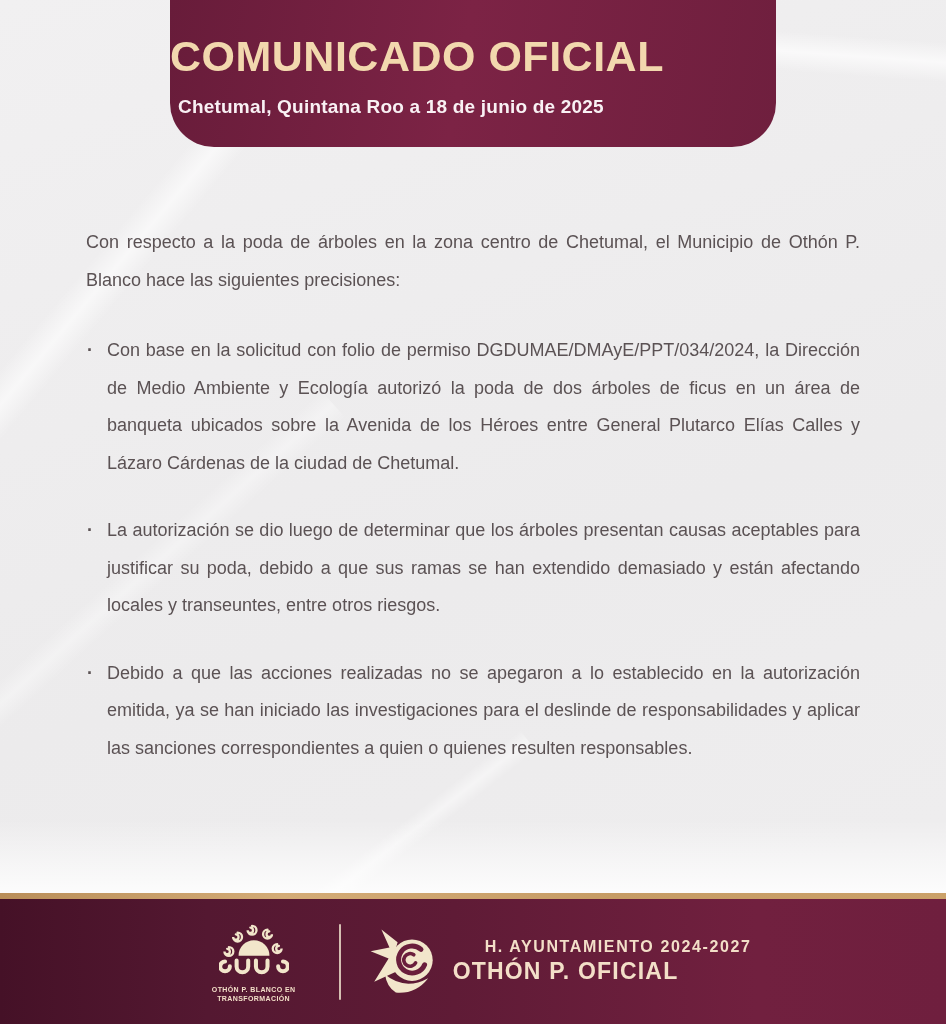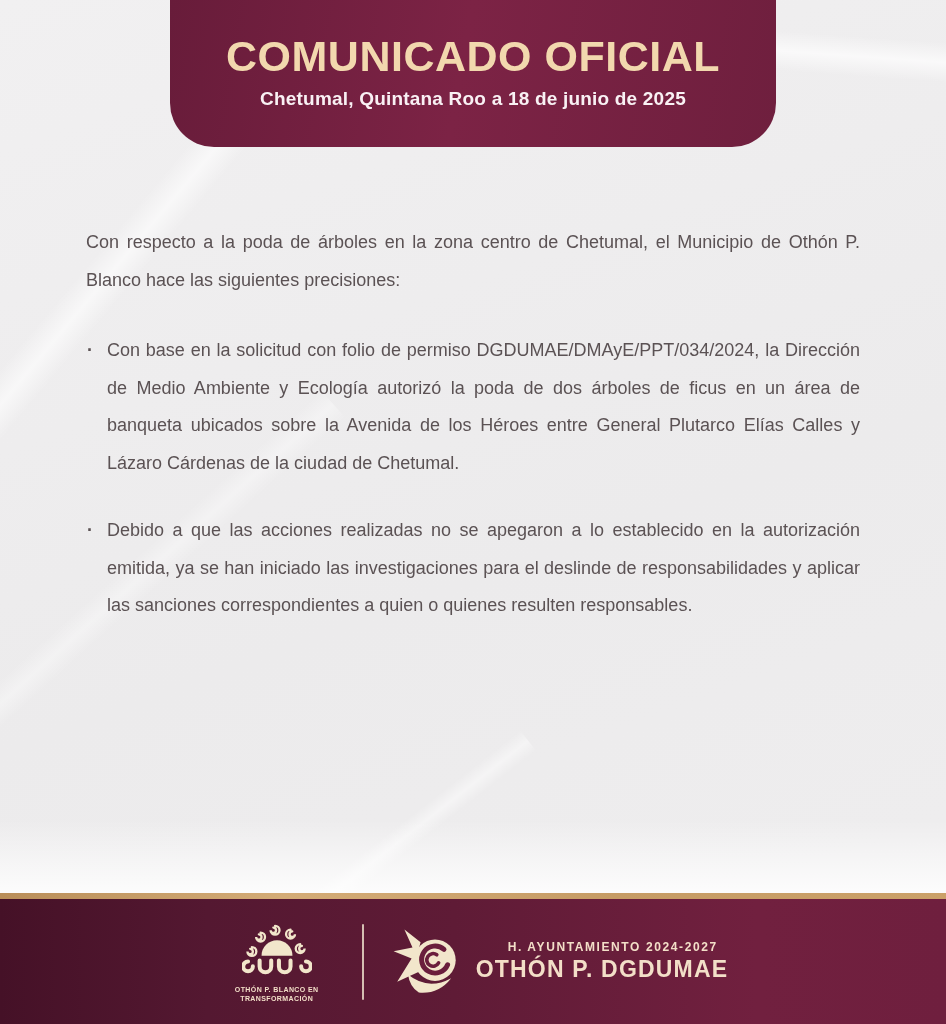--- a/index.html
+++ b/index.html
@@ -17,29 +17,29 @@
   .streak.s2{left:700px;top:40px;width:420px;height:40px;transform:rotate(4deg);opacity:.75;}
   .streak.s3{left:-120px;top:560px;width:520px;height:36px;transform:rotate(-42deg);opacity:.4;}
   .streak.s4{left:260px;top:820px;width:300px;height:26px;transform:rotate(-38deg);opacity:.5;}
   .pre-footer-glow{position:absolute;left:0;right:0;top:820px;height:73px;background:linear-gradient(to bottom,rgba(255,255,255,0),rgba(255,255,255,.85));pointer-events:none;}
 
   
   .banner{
     position:absolute;left:170px;top:0;width:606px;height:147px;
     border-radius:0 0 44px 44px;
     background:linear-gradient(100deg,#681c3a 0%,#7c2345 48%,#6f1f3e 100%);
-    text-align:center;color:#fff;
+    color:#fff;
   }
   .banner .title{
     margin:0;padding-top:33px;
     font-size:43px;line-height:46px;font-weight:800;
     letter-spacing:.5px;color:#f2d8ae;
   }
   .banner .dateline{
-    margin:0;padding-top:9px;
+    margin:8px;padding-top:9px;
     font-size:19px;font-weight:700;letter-spacing:.2px;
     color:#f9f1f4;
   }
 
   
   .content{
     position:absolute;left:86px;right:86px;top:224px;
     color:#5b5254;font-size:18px;line-height:37.5px;
     text-align:justify;text-justify:inter-word;
   }
@@ -61,21 +61,21 @@
     background:linear-gradient(90deg,#451127 0%,#541831 22%,#5f1b36 48%,#71203f 80%,#6f1f3e 100%);
   }
   .footer-content{
     height:100%;display:flex;align-items:center;justify-content:center;gap:26px;
   }
   .logo-left{width:118px;text-align:center;color:#f3dfc8;}
   .logo-left .caption{margin-top:4px;font-size:7px;line-height:9px;font-weight:700;letter-spacing:.4px;}
   .footer-divider{width:2px;height:76px;background:rgba(244,232,210,.8);border-radius:1px;}
   .logo-right{display:flex;align-items:center;gap:14px;color:#f3dfc8;}
   .logo-right .txt{display:flex;flex-direction:column;justify-content:center;}
-  .logo-right .line1{font-size:12px;font-weight:700;letter-spacing:1.6px;margin-left:32px;}
+  .logo-right .line1{font-size:16px;font-weight:700;letter-spacing:1.6px;margin-left:32px;}
   .logo-right .line2{font-size:23px;font-weight:800;letter-spacing:1.2px;margin-top:2px;}
 </style>
 </head>
 <body>
 
 <div class="page">
 
   <div class="streak s1"></div>
   <div class="streak s2"></div>
   <div class="streak s3"></div>
@@ -85,20 +85,23 @@
   <header class="banner">
     <h1 class="title">COMUNICADO OFICIAL</h1>
     <p class="dateline">Chetumal, Quintana Roo a 18 de junio de 2025</p>
   </header>
 
   <main class="content">
     <p class="intro">Con respecto a la poda de árboles en la zona centro de Chetumal, el Municipio de Othón P. Blanco hace las siguientes precisiones:</p>
     <ul class="bullets">
       <li>
         <span>Con base en la solicitud con folio de permiso DGDUMAE/DMAyE/PPT/034/2024, la Dirección de Medio Ambiente y Ecología autorizó la poda de dos árboles de ficus en un área de banqueta ubicados sobre la Avenida de los Héroes entre General Plutarco Elías Calles y Lázaro Cárdenas de la ciudad de Chetumal.</span>
+      </li>
+      <li>
+        <span>La autorización se dio luego de determinar que los árboles presentan causas aceptables para justificar su poda, debido a que sus ramas se han extendido demasiado y están afectando locales y transeuntes, entre otros riesgos.</span>
       </li>
       <li>
         <span>Debido a que las acciones realizadas no se apegaron a lo establecido en la autorización emitida, ya se han iniciado las investigaciones para el deslinde de responsabilidades y aplicar las sanciones correspondientes a quien o quienes resulten responsables.</span>
       </li>
     </ul>
   </main>
 
   <div class="gold-bar"></div>
   <footer class="footer-band">
     <div class="footer-content">
@@ -131,20 +134,20 @@
       <div class="logo-right">
         <svg width="72" height="72" viewBox="0 0 80 80">
           <circle cx="50" cy="38" r="23" fill="#f2e6cb"></circle>
           <path d="M34,18 L16,4 L25,24 L4,28 L24,36 L8,62 L34,50 Q28,34 34,18 Z" fill="#f2e6cb"></path>
           <path d="M20,54 Q42,72 68,58 Q54,76 32,74 Q22,68 20,54 Z" fill="#f2e6cb"></path>
           <path d="M60,26 a15,15 0 1 0 4,17" fill="none" stroke="#6a1e3c" stroke-width="5.5" stroke-linecap="round"></path>
           <path d="M52,32 a7,7 0 1 0 2,9" fill="none" stroke="#6a1e3c" stroke-width="4" stroke-linecap="round"></path>
         </svg>
         <div class="txt">
           <div class="line1">H. AYUNTAMIENTO 2024-2027</div>
-          <div class="line2">OTHÓN P. DGDUMAE</div>
+          <div class="line2">OTHÓN P. OFICIAL</div>
         </div>
       </div>
 
     </div>
   </footer>
 
 </div>
 
 </body></html>

